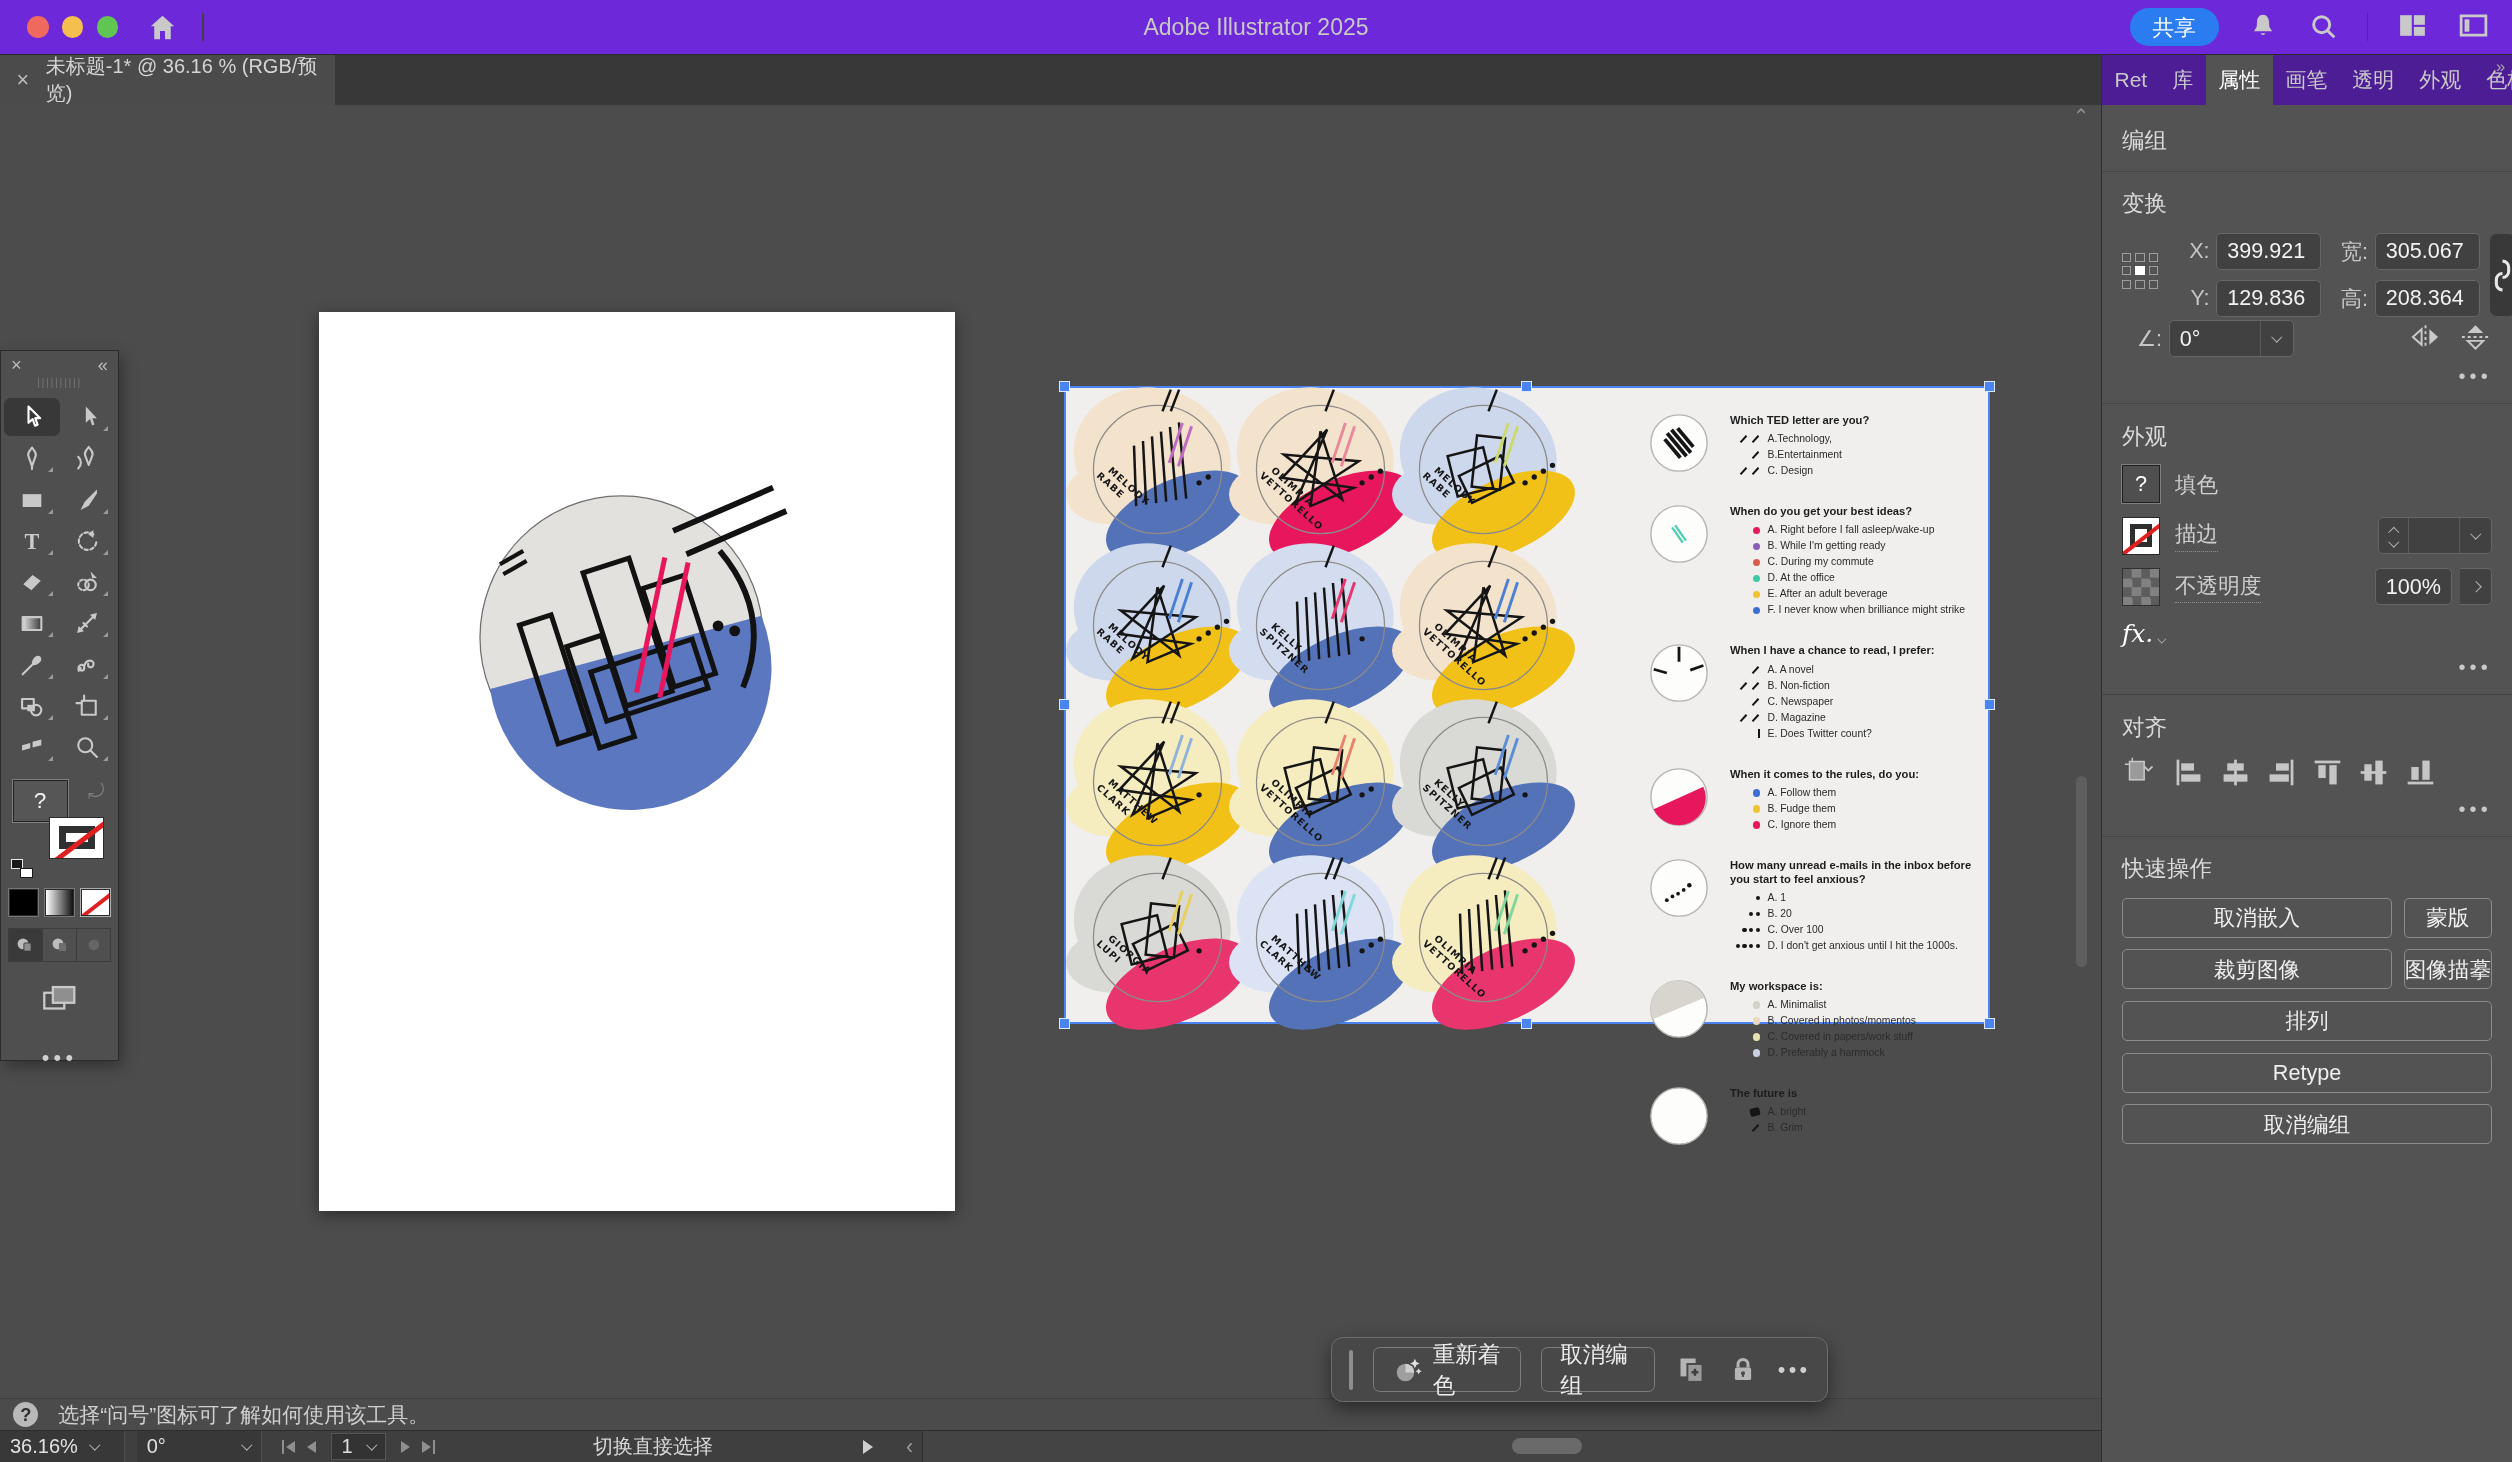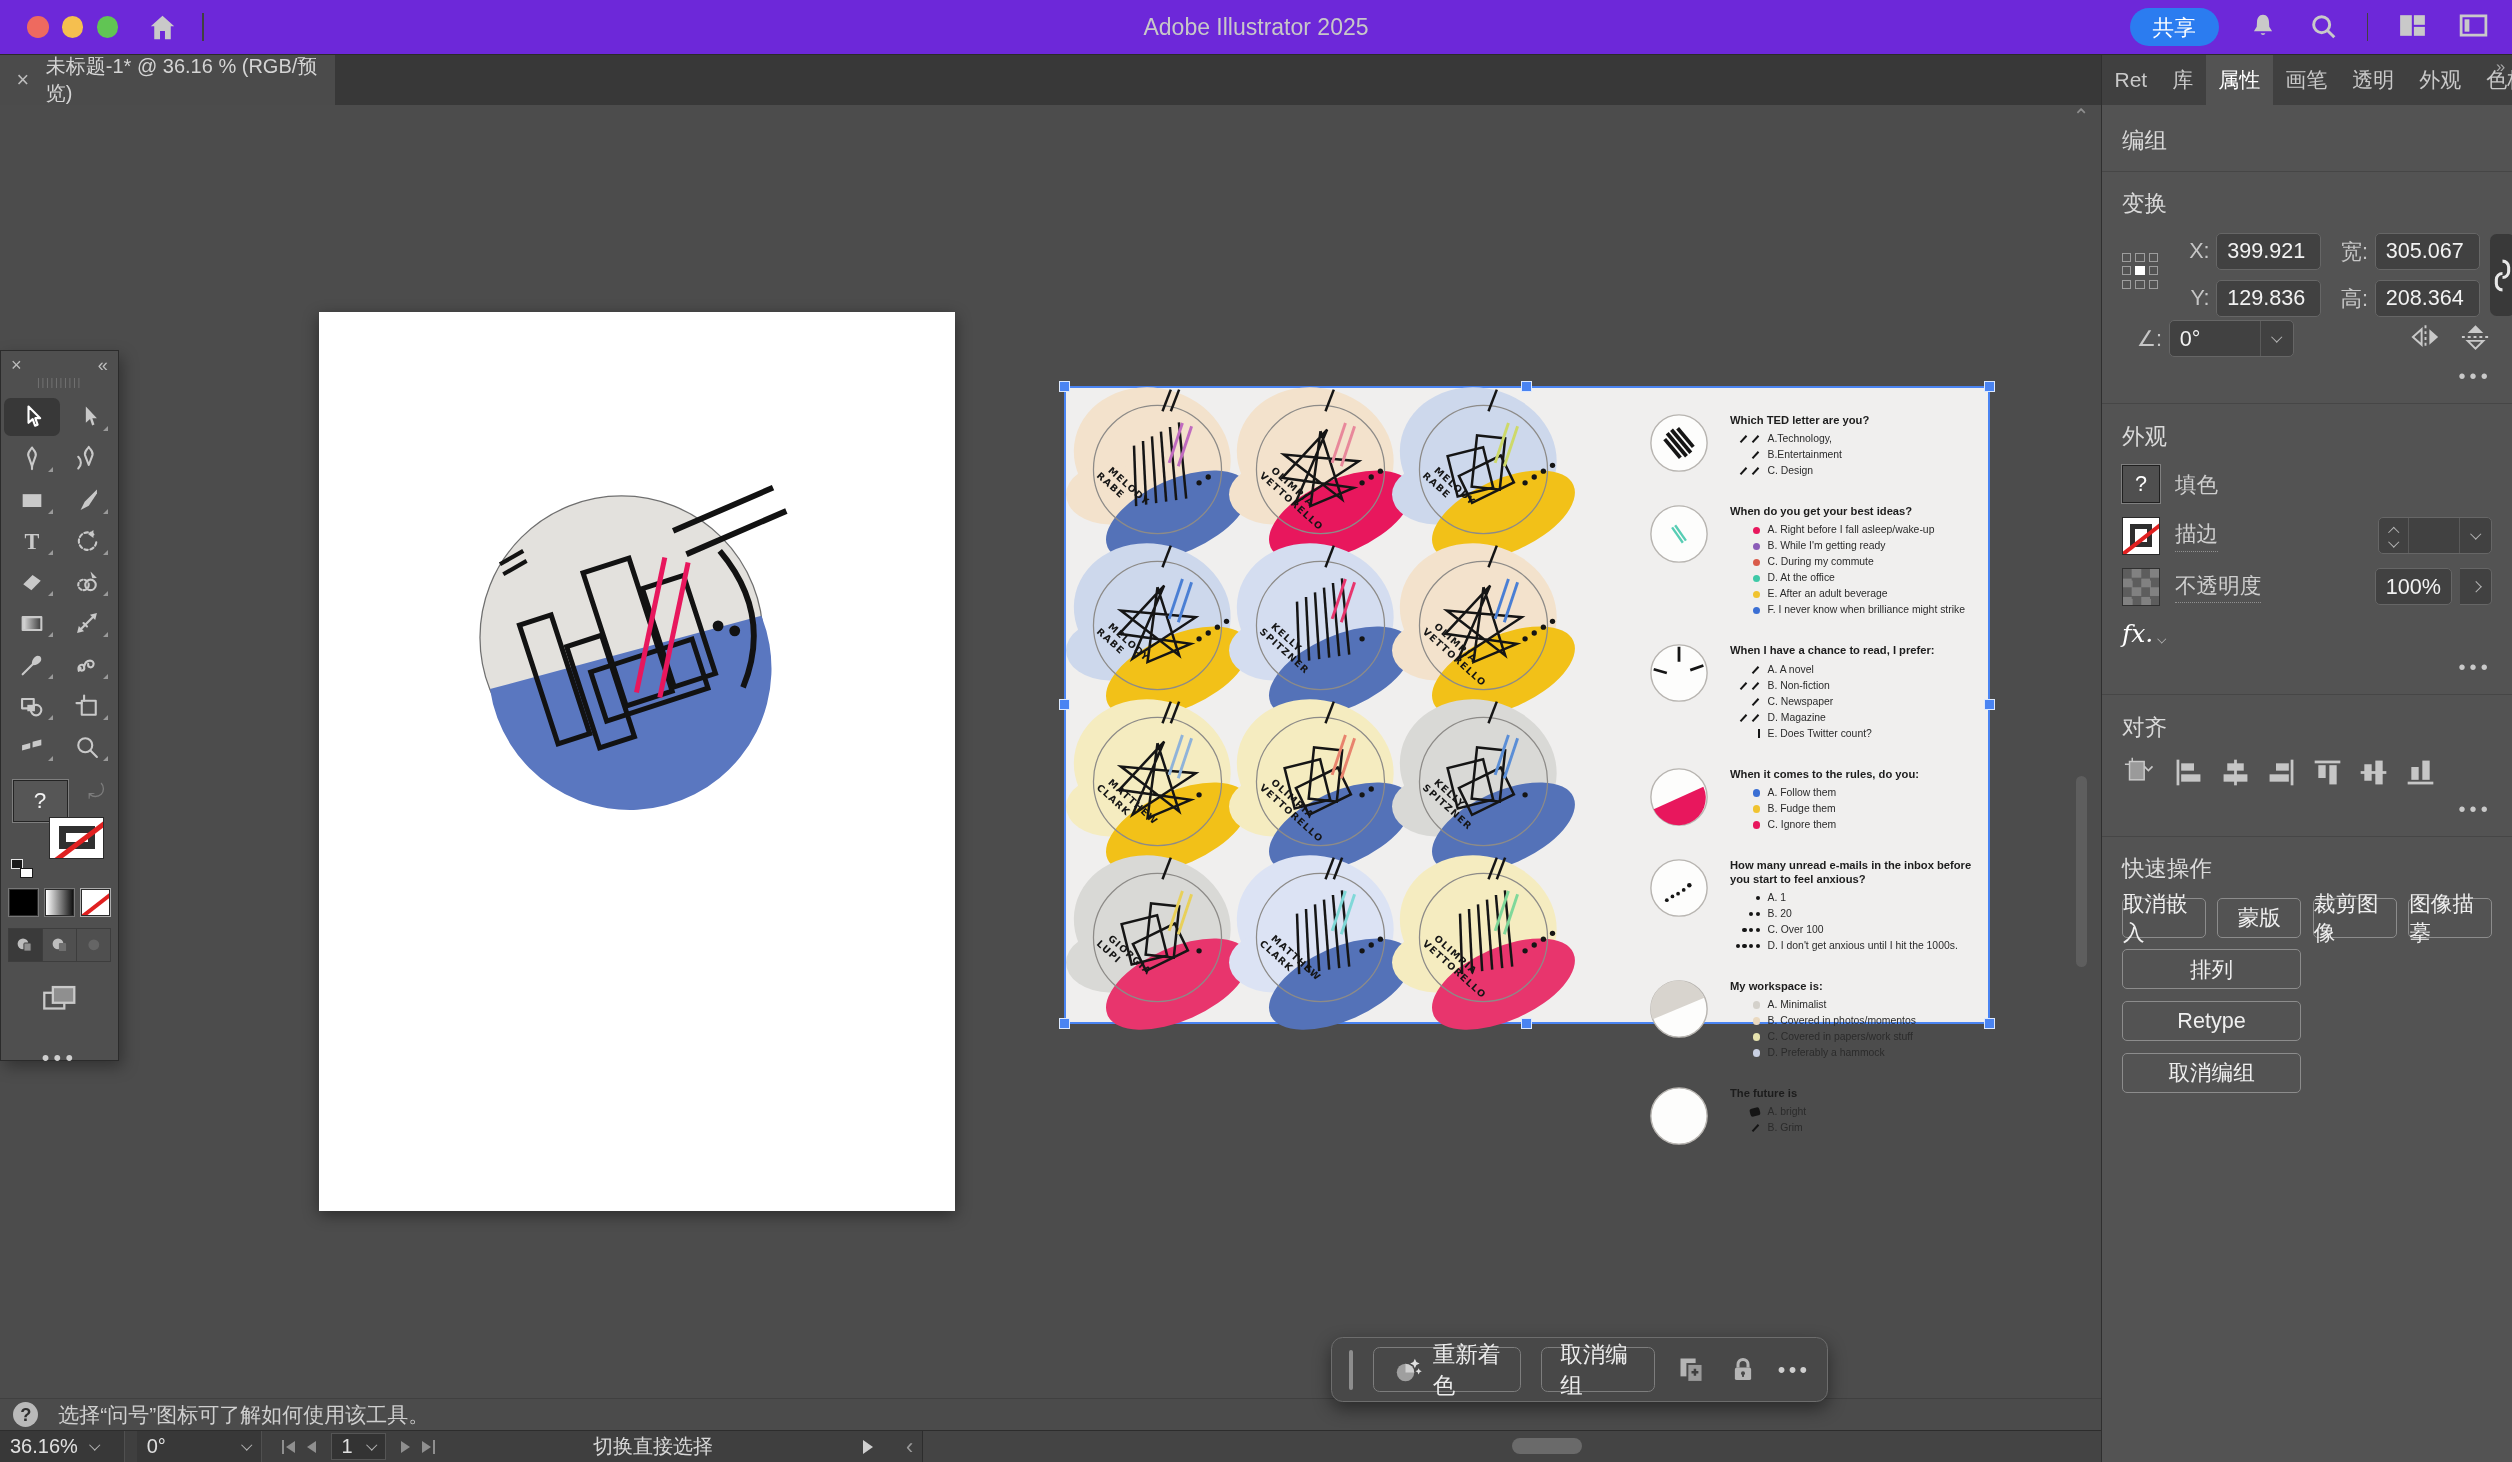--- a/index.html
+++ b/index.html
@@ -108,21 +108,21 @@
   .abfield{display:flex;align-items:center;gap:15px;background:#333;border:0.8px solid #555;height:27px;padding:0 10px;margin:0 3.3px}
   .hint{margin-left:158px;color:#d8d8d8}
   .playic{width:0;height:0;border-top:7.5px solid transparent;border-bottom:7.5px solid transparent;border-left:10.8px solid #cfcfcf;margin-left:150px}
   .hscroll{flex:1;display:flex;align-items:center;margin-left:33px;height:100%}
   .harrow{color:#9a9a9a;font-size:21.6px;margin-right:8.3px}
   .htrack{flex:1;height:100%;position:relative;background:#444;border-left:0.8px solid #2d2d2d}
   .hthumb{position:absolute;left:50%;top:6.7px;width:70px;height:16.6px;background:#6a6a6a;border-radius:8.3px}
 
   
   .rightpanel{position:absolute;top:55px;right:0;width:411px;bottom:0;background:#535353;border-left:1.7px solid #2f2f2f;z-index:45}
-  .ptabs{position:relative;height:50px;background:#404040;display:flex;align-items:stretch;overflow:hidden}
+  .ptabs{position:relative;height:50px;background:#4c1d95;display:flex;align-items:stretch;overflow:hidden}
   .ptab{display:flex;align-items:center;padding:0 12.5px;font-size:21px;color:#c9c9c9;white-space:nowrap}
   .ptab.active{background:#535353;color:#fff}
   .ptabs-more{position:absolute;top:1.7px;right:6.7px;font-size:16.6px;color:#a8a8a8}
   .pbody{padding:3.3px 0 0}
   .sec{padding:16.6px 20px 15px;border-bottom:1.7px solid #464646}
   .h{font-size:22.5px;color:#dadada;margin-bottom:13.3px}
   .tf{display:flex;gap:10px;align-items:flex-start}
   .refpt{display:grid;grid-template-columns:repeat(3,9.2px);gap:4.2px;margin-top:20px;margin-right:1.7px}
   .rp-dot{width:9.2px;height:9.2px;border:1.7px solid #9d9d9d;background:transparent}
   .rp-dot.c{background:#fff;border-color:#fff}
@@ -149,21 +149,21 @@
   .stepper{display:flex;height:37px;border:0.8px solid #666;border-radius:5px;overflow:hidden;background:#414141;margin-left:auto}
   .st-ud{width:30px;display:flex;flex-direction:column;align-items:center;justify-content:center;gap:4.2px;border-right:0.8px solid #5a5a5a}
   .st-val{width:50px}
   .st-dd{width:32px;border-left:0.8px solid #5a5a5a;display:flex;align-items:center;justify-content:center}
   .oprow .field{width:77px;margin-left:auto}
   .opbtn{width:32px;height:37px;border:0.8px solid #666;border-left:none;border-radius:0 5px 5px 0;display:flex;align-items:center;justify-content:center;margin-left:-6.7px;background:#414141}
   .fxrow{display:flex;align-items:baseline;gap:5px;margin-top:5px}
   .fx{font-family:"DejaVu Serif",serif;font-style:italic;font-size:25px;color:#ffffff}
   .aicons{display:flex;gap:13.3px;align-items:center}
   .aic{display:flex;align-items:center;justify-content:center}
-  .qgrid{display:grid;grid-template-columns:1fr 1fr 1fr 1fr;gap:11.7px}
+  .qgrid{display:grid;grid-template-columns:1fr;gap:11.7px}
   .qb{height:40px;border:1.7px solid #8c8c8c;border-radius:5px;display:flex;align-items:center;justify-content:center;font-size:21.6px;color:#efefef;background:transparent}
   .wide{grid-column:1/3}
 </style>
 </head>
 <body>
 
 <header class="titlebar">
   <div class="lights">
     <span class="light red"></span>
     <span class="light yellow"></span>

